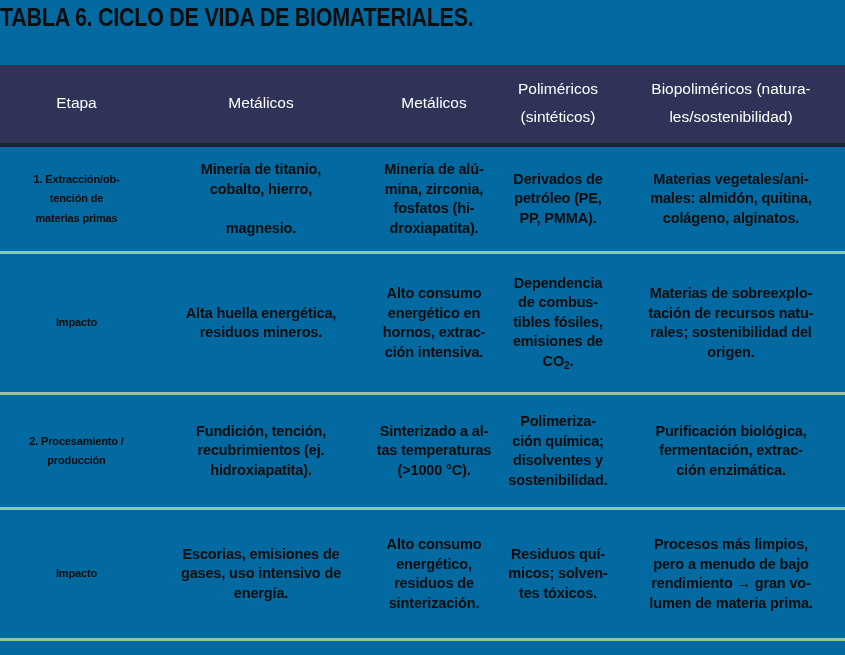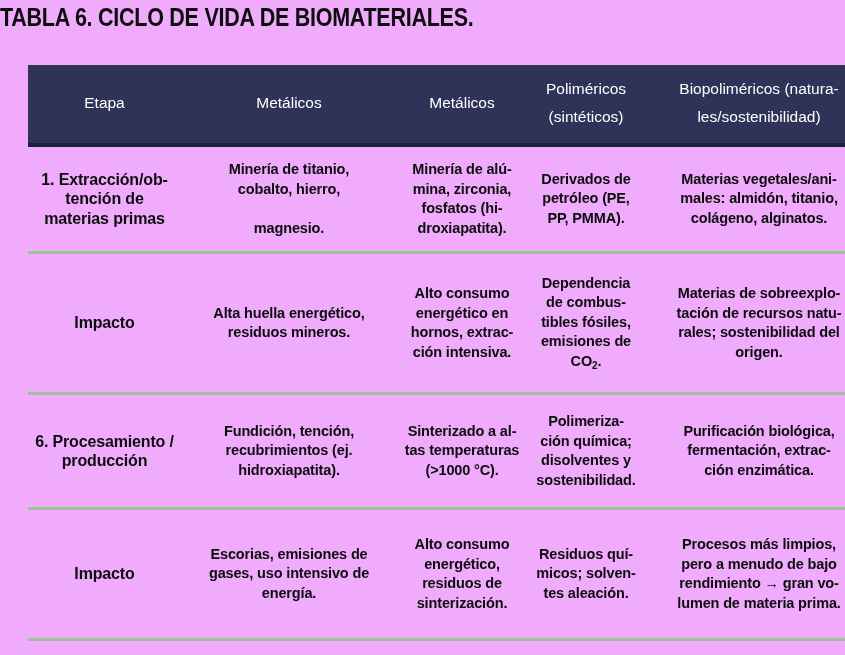--- a/index.html
+++ b/index.html
@@ -11,21 +11,21 @@
     height: 655px;
     background: #ffffff;
     font-family: "Liberation Sans", sans-serif;
     overflow: hidden;
   }
 
   .page {
     position: relative;
     width: 845px;
     height: 655px;
-    background: #f0abfc;
+    background: #0369a1;
     box-sizing: border-box;
   }
 
   
   .title {
     position: absolute;
     left: 0px;
     top: 2px;
     width: 845px;
     height: 34px;
@@ -39,21 +39,20 @@
     transform: scaleX(0.86);
     transform-origin: left top;
   }
 
   
   .table-wrap {
     position: absolute;
     left: 0px;
     top: 65px;
     width: 678px;
-    margin-left: 28px;
   }
 
   table.lifecycle {
     width: 845px;
     border-collapse: collapse;
     table-layout: fixed;
   }
 
   
   col.c0 { width: 153px; }
@@ -91,21 +90,21 @@
     white-space: pre-line;
     letter-spacing: -0.15px;
   }
 
   tbody tr.r0 td { height: 88px; }
   tbody tr.r1 td { height: 122px; }
   tbody tr.r2 td { height: 96px; }
   tbody tr.r3 td { height: 112px; }
 
   tbody td.stage {
-    font-size: 16px;
+    font-size: 11px;
   }
 
   sub {
     font-size: 10px;
     vertical-align: baseline;
     position: relative;
     bottom: -3px;
   }
 </style>
 </head>
@@ -146,45 +145,45 @@
 
 magnesio.</td>
           <td>Minería de alú-
 mina, zirconia,
 fosfatos (hi-
 droxiapatita).</td>
           <td>Derivados de
 petróleo (PE,
 PP, PMMA).</td>
           <td>Materias vegetales/ani-
-males: almidón, titanio,
+males: almidón, quitina,
 colágeno, alginatos.</td>
         </tr>
 
         <tr class="r1">
           <td class="stage">Impacto</td>
-          <td>Alta huella energético,
+          <td>Alta huella energética,
 residuos mineros.</td>
           <td>Alto consumo
 energético en
 hornos, extrac-
 ción intensiva.</td>
           <td><span>Dependencia
 de combus-
 tibles fósiles,
 emisiones de
 CO</span><sub>2</sub><span>.</span></td>
           <td>Materias de sobreexplo-
 tación de recursos natu-
 rales; sostenibilidad del
 origen.</td>
         </tr>
 
         <tr class="r2">
-          <td class="stage">6. Procesamiento /
+          <td class="stage">2. Procesamiento /
 producción</td>
           <td>Fundición, tención,
 recubrimientos (ej.
 hidroxiapatita).</td>
           <td>Sinterizado a al-
 tas temperaturas
 (&gt;1000 °C).</td>
           <td>Polimeriza-
 ción química;
 disolventes y
@@ -198,21 +197,21 @@
           <td class="stage">Impacto</td>
           <td>Escorias, emisiones de
 gases, uso intensivo de
 energía.</td>
           <td>Alto consumo
 energético,
 residuos de
 sinterización.</td>
           <td>Residuos quí-
 micos; solven-
-tes aleación.</td>
+tes tóxicos.</td>
           <td>Procesos más limpios,
 pero a menudo de bajo
 rendimiento → gran vo-
 lumen de materia prima.</td>
         </tr>
 
       </tbody>
     </table>
   </div>
 

